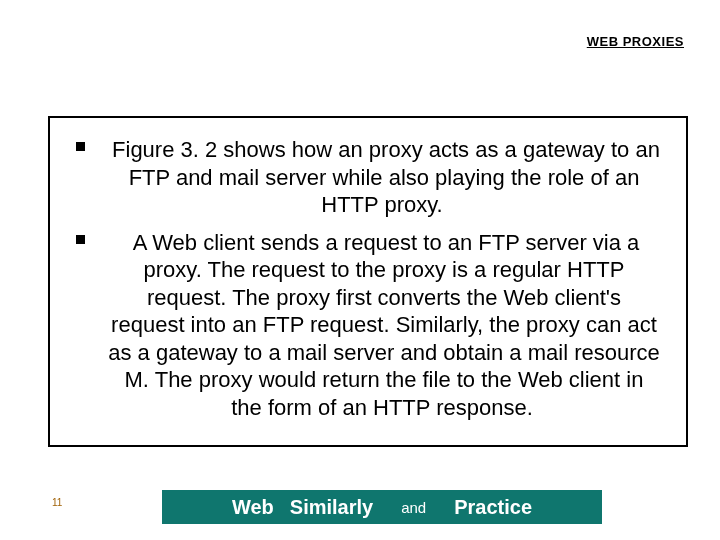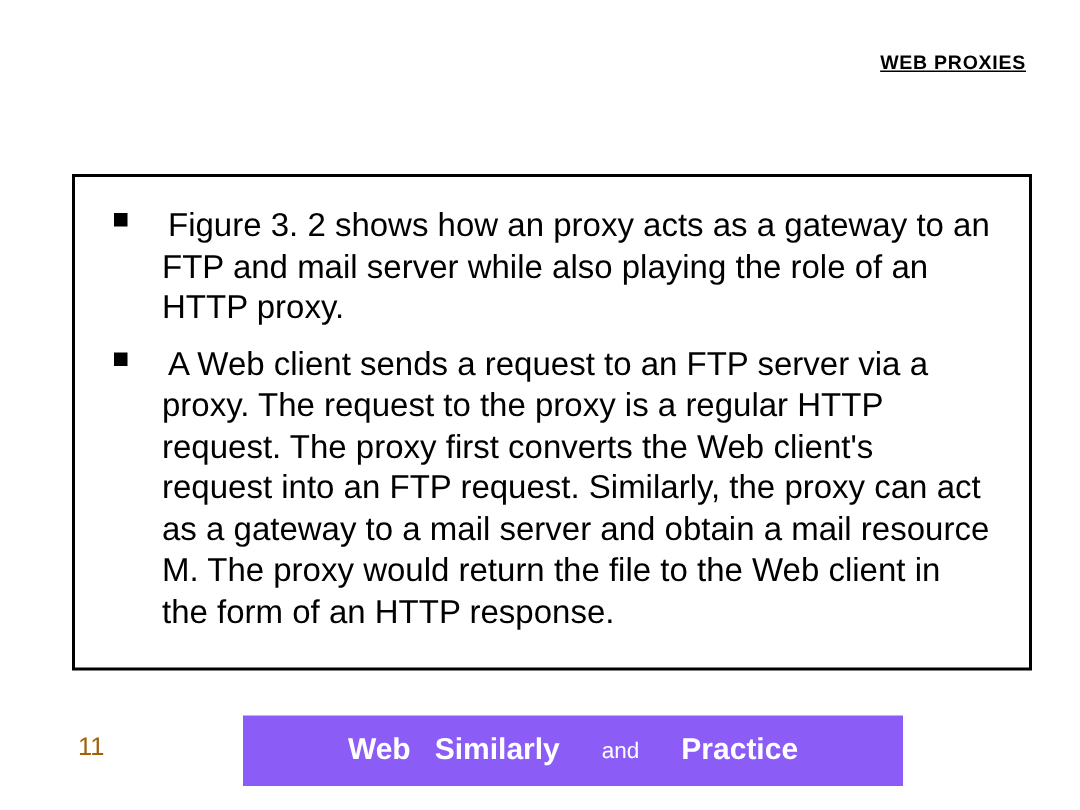--- a/index.html
+++ b/index.html
@@ -31,43 +31,44 @@
   .bullet-list {
     list-style: none;
   }
   .bullet-item {
     position: relative;
     padding-left: 36px;
     font-size: 22px;
     line-height: 1.25;
     color: #000;
     margin-bottom: 2px;
+    text-align: center;
   }
   .bullet-marker {
     position: absolute;
     left: 4px;
     top: 10px;
     width: 9px;
     height: 9px;
     background: #000;
   }
   .page-num {
     position: absolute;
     left: 40px;
     bottom: 36px;
-    font-size: 17px;
+    font-size: 10px;
     color: #a16207;
   }
   .footer-bar {
     position: absolute;
     left: 154px;
     bottom: 24px;
     width: 440px;
-    height: 47px;
-    background: #8b5cf6;
+    height: 34px;
+    background: #0f766e;
     color: #fff;
     text-align: center;
     display: flex;
     align-items: center;
     justify-content: center;
     font-size: 20px;
   }
   .footer-bar .and {
     font-size: 15px;
     margin: 0 20px;

